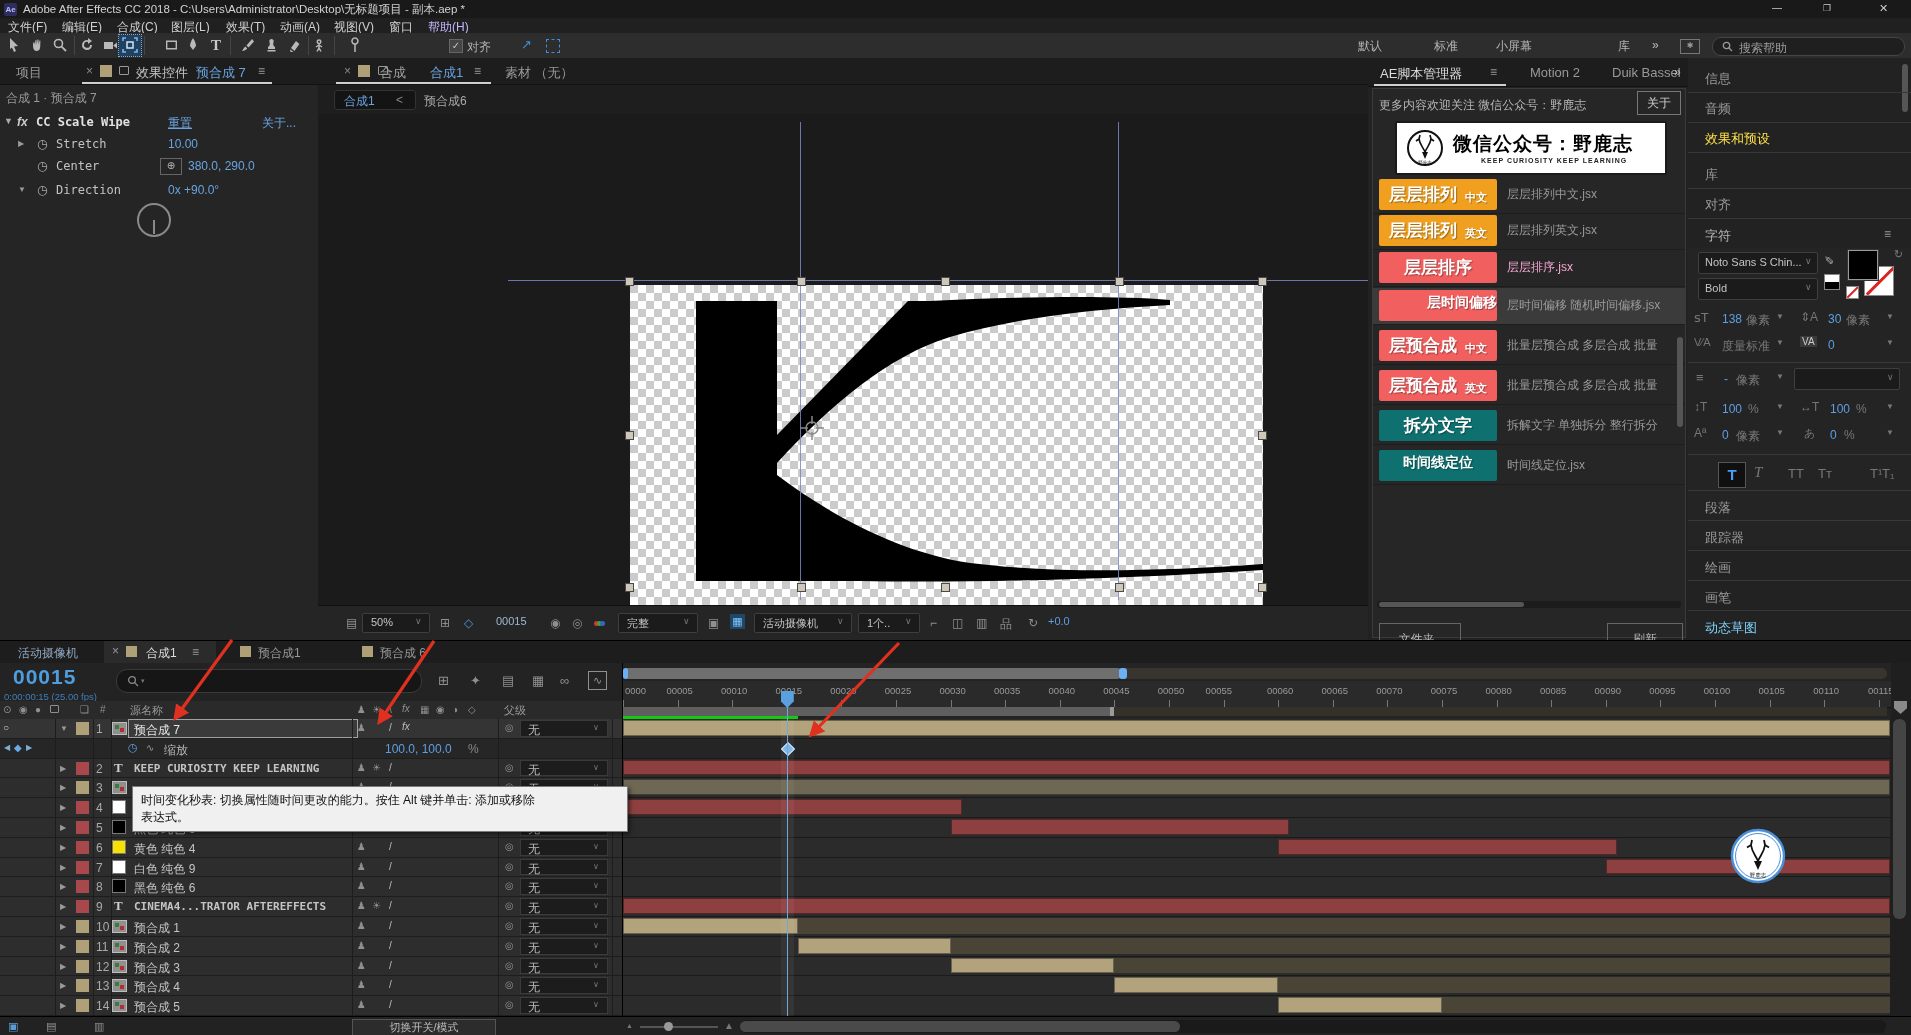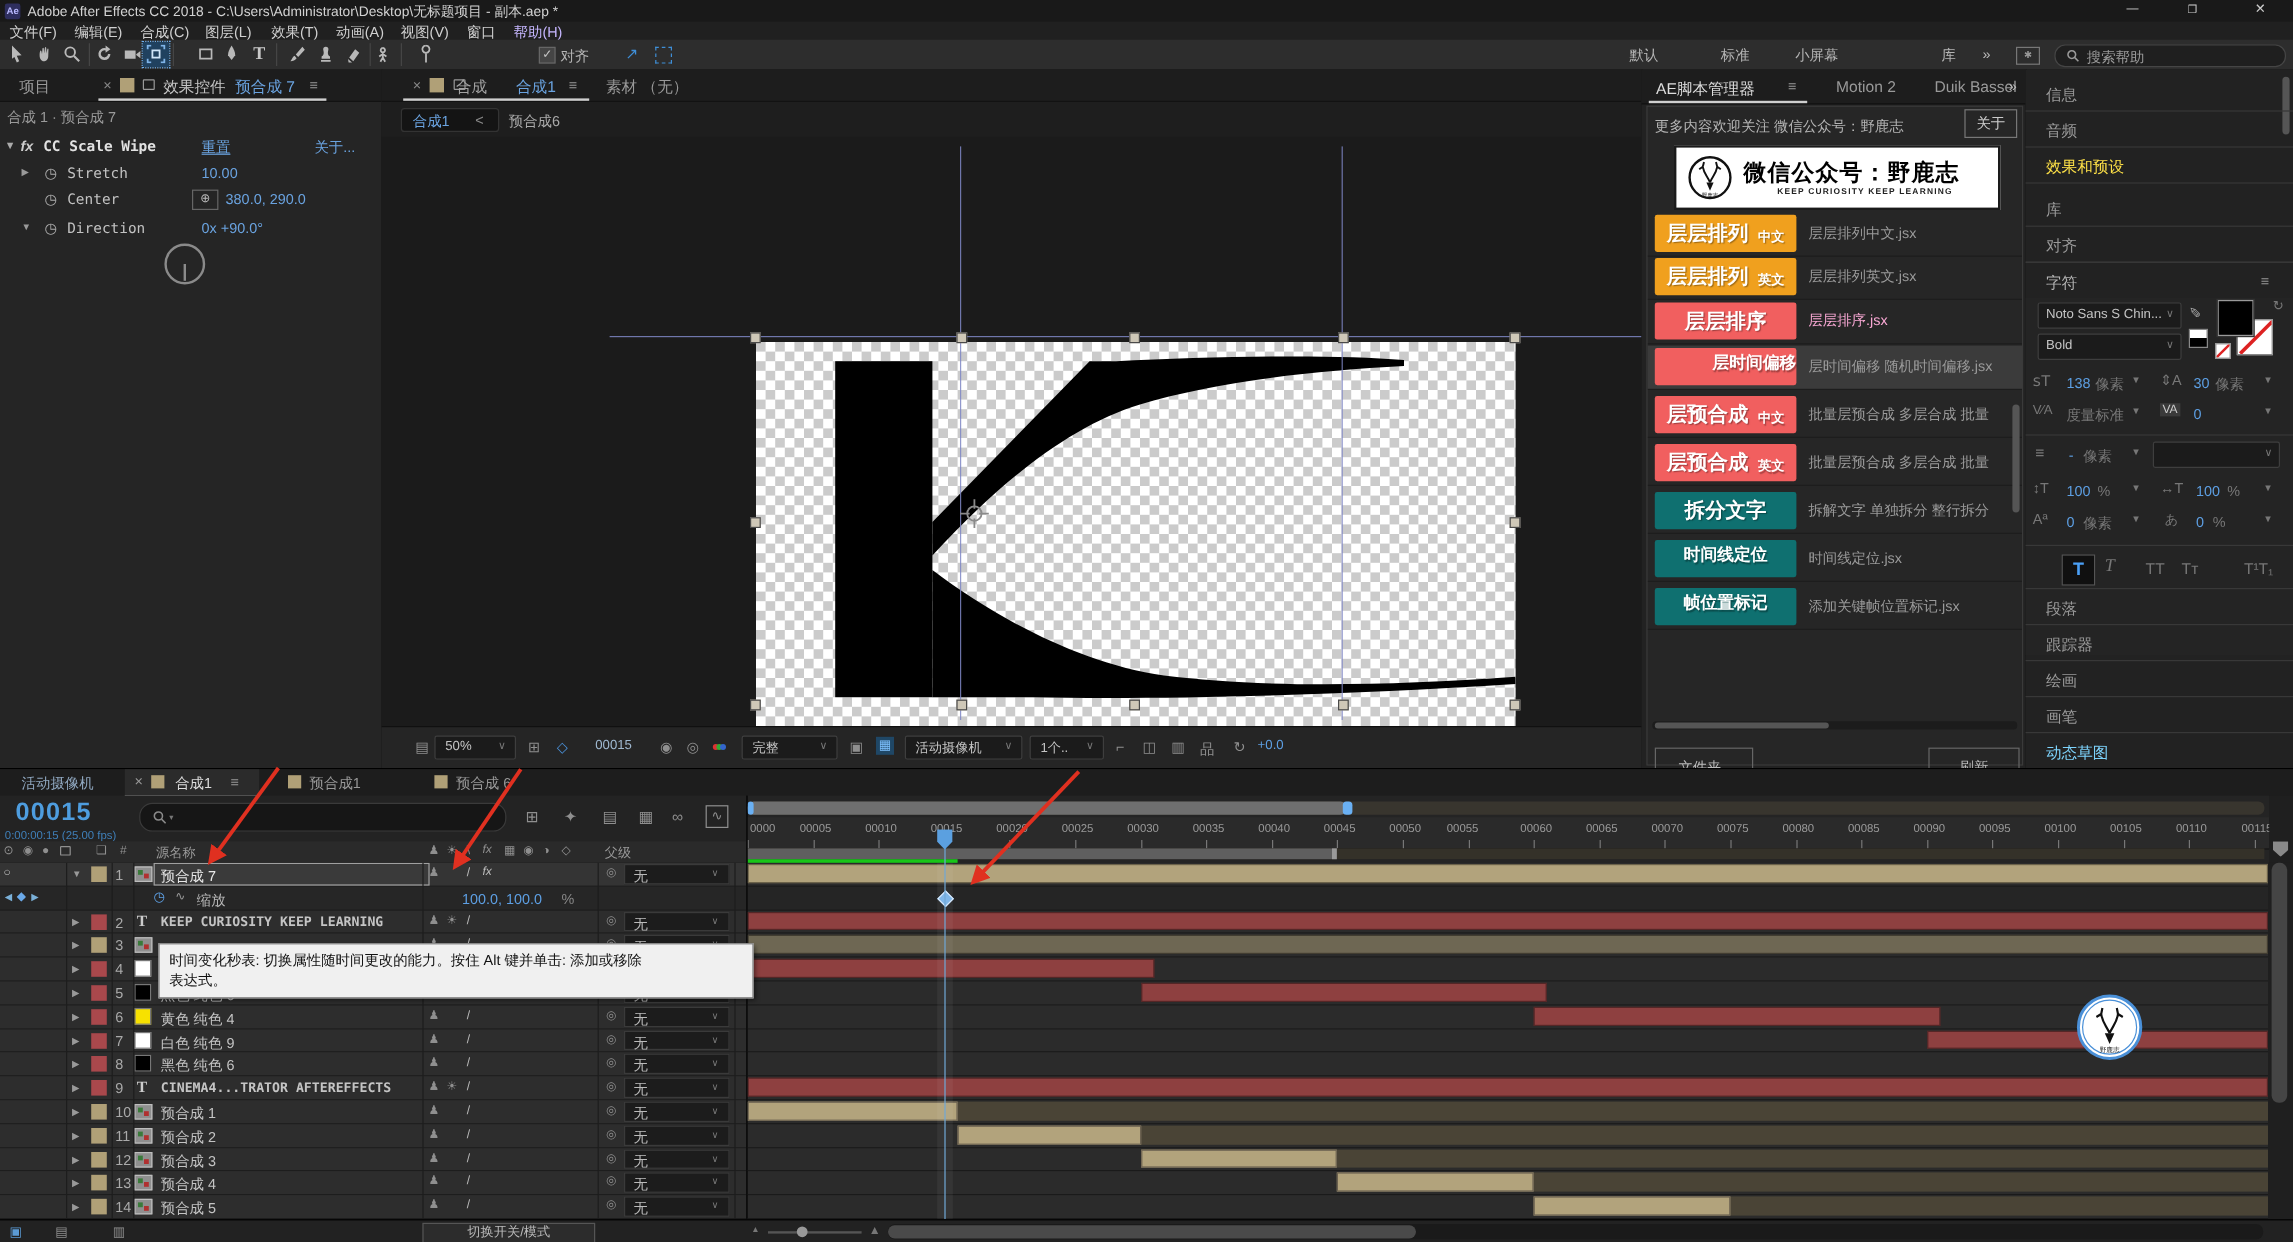--- a/index.html
+++ b/index.html
@@ -340,26 +340,20 @@
             <div style="position: absolute; left: 6px; top: 2px; width: 118px; height: 31px; background: rgb(15, 112, 112); border-radius: 2px; text-align: center;">
               <div style="position: absolute; left: 0px; top: 4px; width: 118px; text-align: center; color: rgb(255, 255, 255); font-weight: bold; font-size: 17px; text-shadow: rgba(0, 0, 0, 0.35) 1px 1px 1px;">拆分文字</div>
             </div>
             <div style="position: absolute; left: 134px; top: 9px; color: rgb(154, 154, 154); white-space: nowrap;">拆解文字 单独拆分 整行拆分</div>
           </div>
           <div style="position: absolute; left: 0px; top: 271px; width: 312px; height: 36px; border-bottom: 1px solid rgb(29, 29, 29);">
             <div style="position: absolute; left: 6px; top: 2px; width: 118px; height: 31px; background: rgb(15, 112, 112); border-radius: 2px; text-align: center;">
               <div style="position: absolute; left: 0px; top: 4px; width: 118px; text-align: center; color: rgb(255, 255, 255); font-weight: bold; font-size: 14px; text-shadow: rgba(0, 0, 0, 0.35) 1px 1px 1px;">时间线定位</div>
             </div>
             <div style="position: absolute; left: 134px; top: 9px; color: rgb(154, 154, 154); white-space: nowrap;">时间线定位.jsx</div>
-          </div>
-          <div style="position: absolute; left: 0px; top: 311px; width: 312px; height: 36px; border-bottom: 1px solid rgb(29, 29, 29);">
-            <div style="position: absolute; left: 6px; top: 2px; width: 118px; height: 31px; background: rgb(15, 112, 112); border-radius: 2px; text-align: center;">
-              <div style="position: absolute; left: 0px; top: 4px; width: 118px; text-align: center; color: rgb(255, 255, 255); font-weight: bold; font-size: 14px; text-shadow: rgba(0, 0, 0, 0.35) 1px 1px 1px;">帧位置标记</div>
-            </div>
-            <div style="position: absolute; left: 134px; top: 9px; color: rgb(154, 154, 154); white-space: nowrap;">添加关键帧位置标记.jsx</div>
           </div>
         </div>
       <div class="abs" style="left:4px;top:512px;width:304px;height:7px;background:#1c1c1c;border-radius:3px;">
         <div style="position:absolute;left:2px;top:1px;width:145px;height:5px;background:#555;border-radius:3px;"></div>
       </div>
       <div class="abs" style="left:304px;top:248px;width:6px;height:90px;background:#555;border-radius:3px;"></div>
       <span class="abs" style="left:6px;top:534px;width:80px;height:30px;border:1px solid #666;color:#bbb;text-align:center;line-height:30px;">文件夹..</span>
       <span class="abs" style="left:234px;top:534px;width:74px;height:30px;border:1px solid #666;color:#bbb;text-align:center;line-height:30px;">刷新</span>
     </div>
   </div>

